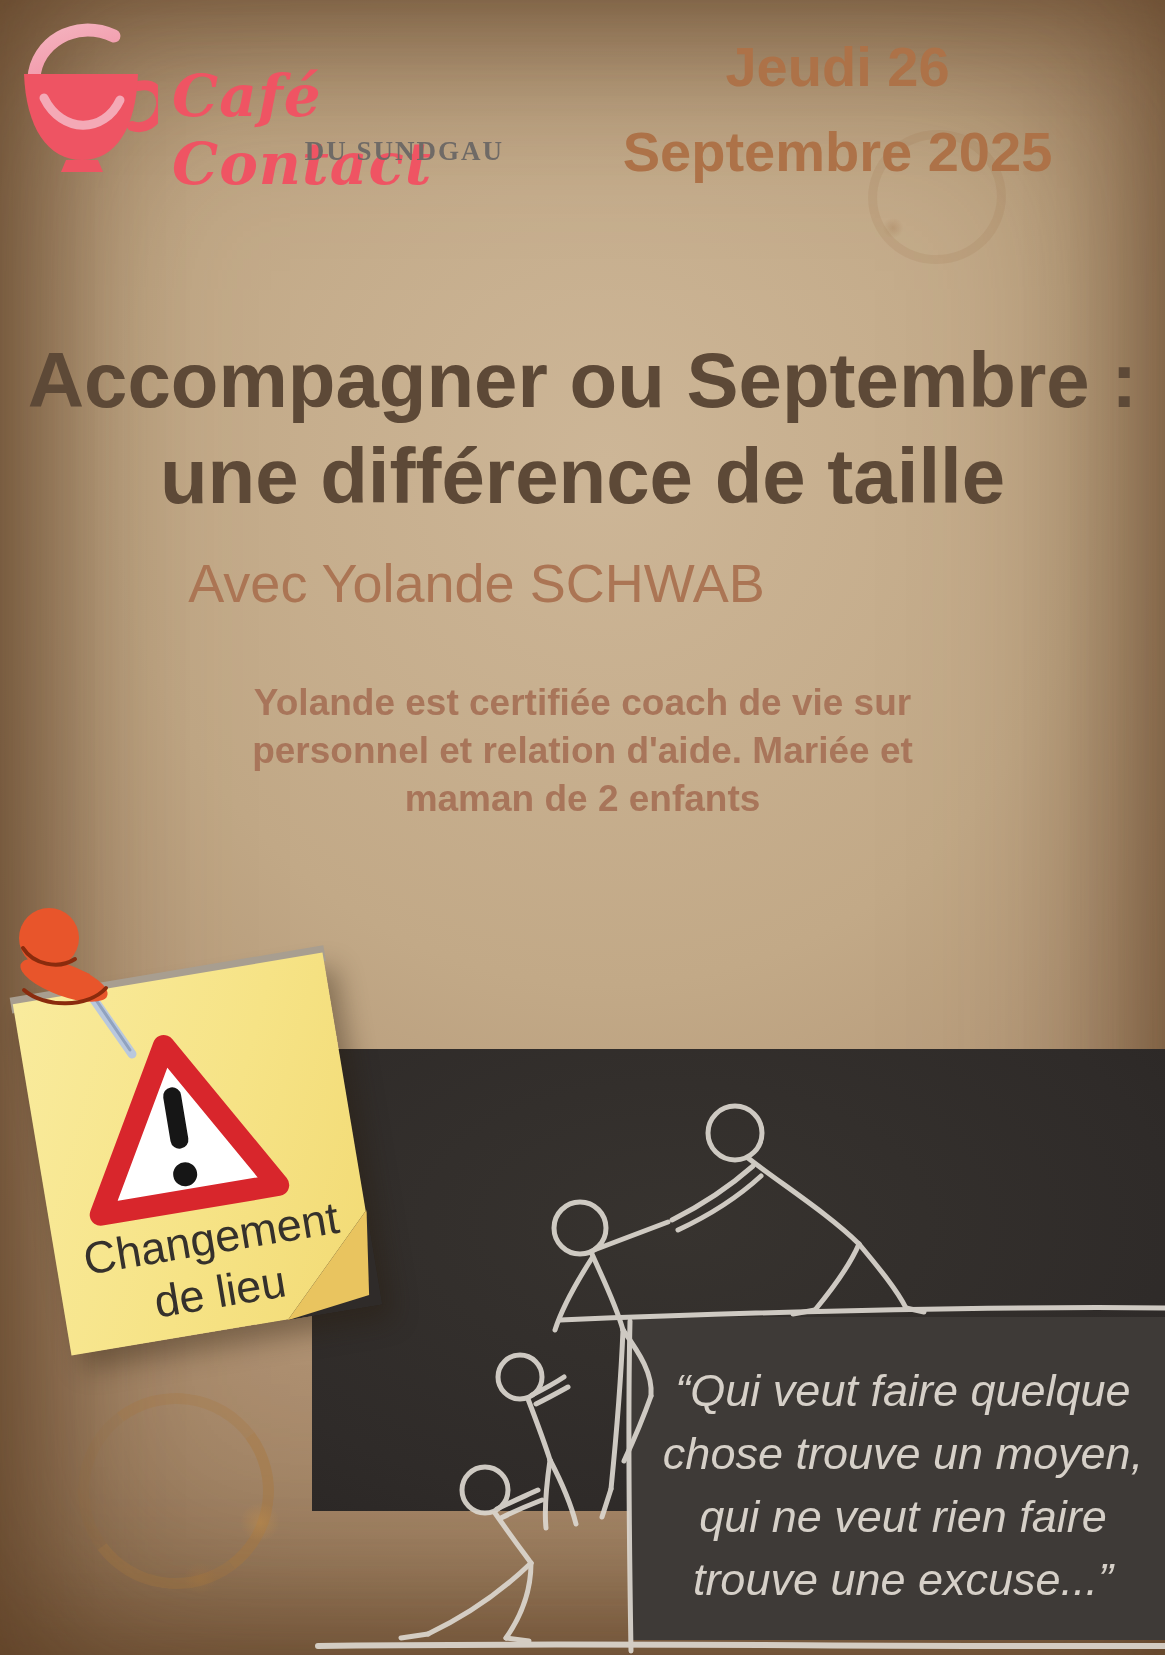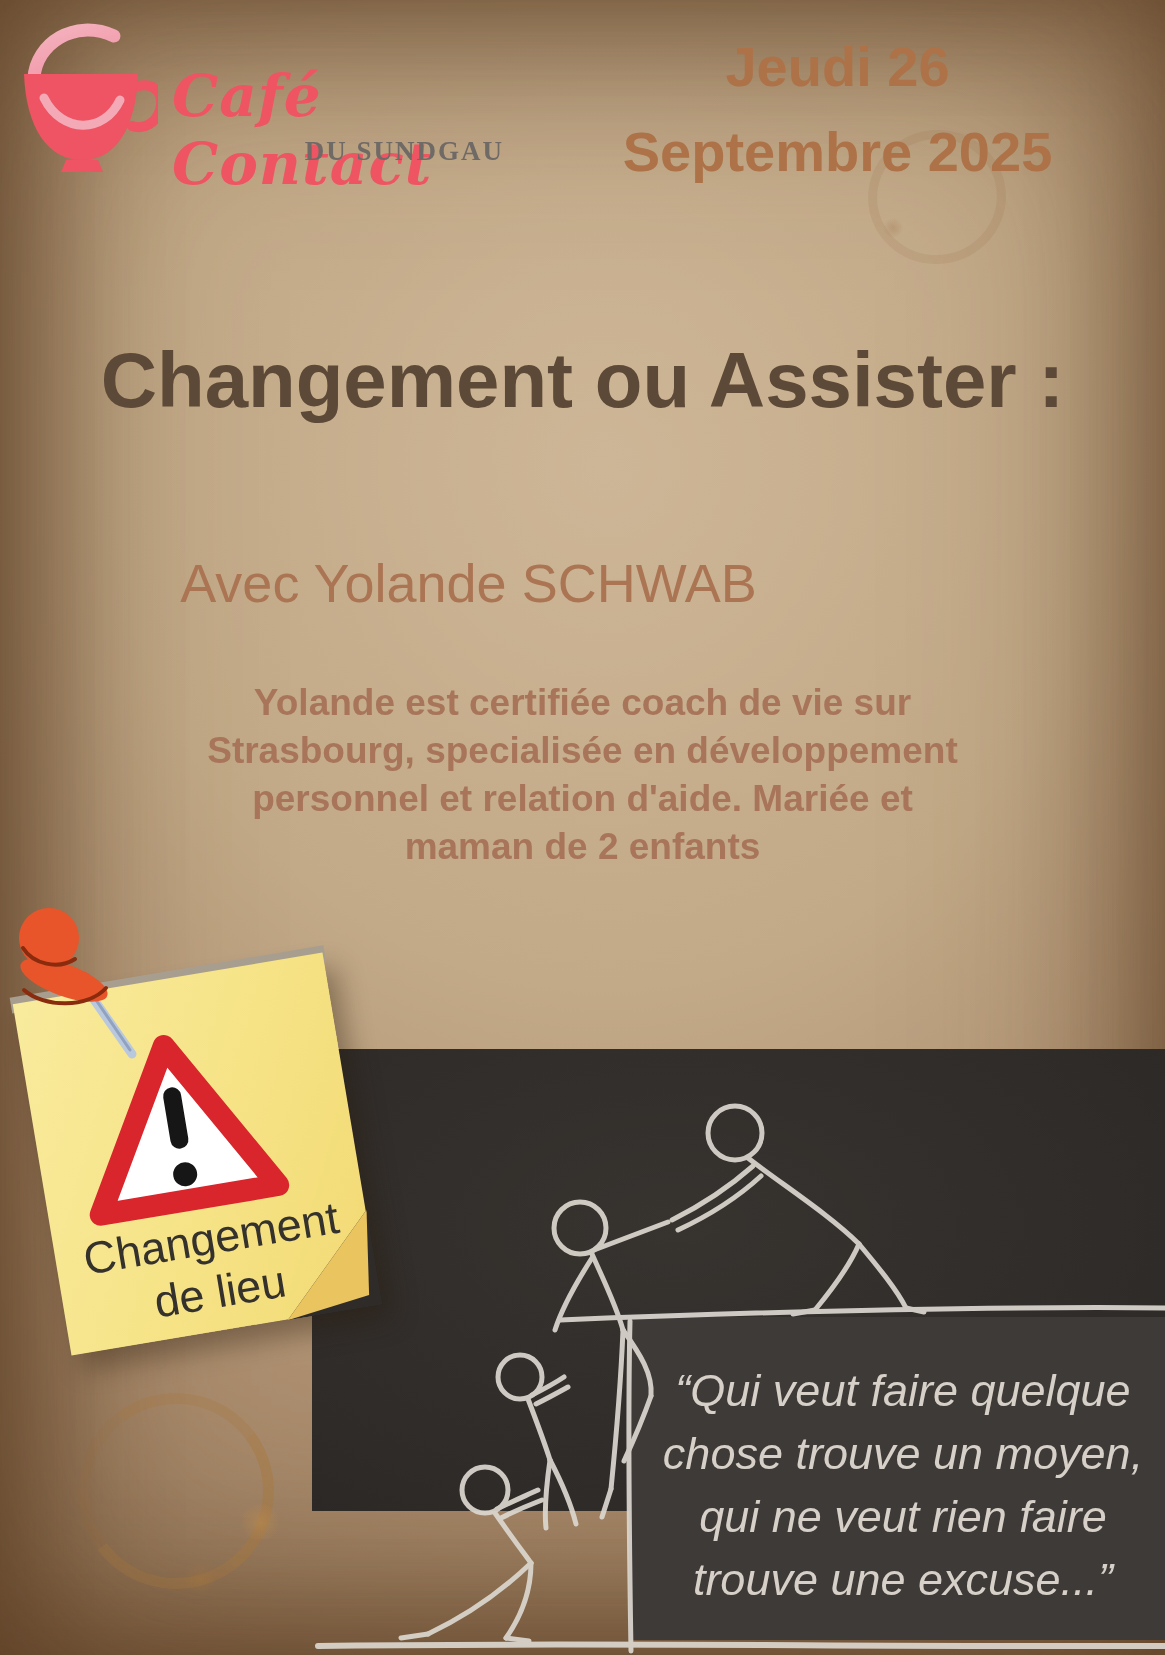--- a/index.html
+++ b/index.html
@@ -34,21 +34,21 @@
     font-style:italic;font-weight:bold;font-size:58px;color:#ef5463;letter-spacing:1px;}
   .logo-region{position:absolute;left:172px;top:136px;width:332px;text-align:right;
     font-size:27px;letter-spacing:2px;color:#6f6a66;font-weight:bold;font-family:Liberation Serif, serif;}
   .date{position:absolute;left:510px;top:24px;width:655px;text-align:center;
     font-size:56px;font-weight:bold;color:#ad7248;line-height:85px;}
 
   
   .title{position:absolute;left:0;top:332px;width:1165px;text-align:center;margin:0;
     font-size:78px;font-weight:bold;color:#5d4937;line-height:96px;white-space:nowrap;}
   .subtitle{position:absolute;left:0;top:553px;width:937px;text-align:center;
-    font-size:54px;color:#ab7554;line-height:60px;}
+    font-size:54px;color:#ab7554;line-height:60px;padding-left:8px;}
   .desc{position:absolute;left:0;top:679px;width:1165px;text-align:center;
     font-size:37px;font-weight:bold;color:#a8755a;line-height:48px;}
 
   
   .board{position:absolute;left:312px;top:1049px;width:865px;height:462px;
     background:radial-gradient(ellipse at 42% 38%, #37332f 0%, #2f2b29 70%, #2a2624 100%);}
   .quote-panel{position:absolute;left:317px;top:268px;width:548px;height:323px;background:#3e3a37;
     text-align:center;padding-top:42px;box-sizing:border-box;}
   .quote-panel div{font-size:45px;font-style:italic;color:#d6d0c8;line-height:63px;
     font-family:"Liberation Sans",sans-serif;}
@@ -98,26 +98,26 @@
   </svg>
   <div class="logo-script">Café Contact</div>
   <div class="logo-region">DU SUNDGAU</div>
 
   <div class="date">
     <div>Jeudi 26</div>
     <div>Septembre 2025</div>
   </div>
 
   <h1 class="title">
-    <div>Changement ou Assister :</div>
+    <div>Accompagner ou Septembre :</div>
+    <div>une différence de taille</div>
   </h1>
   <div class="subtitle">Avec Yolande SCHWAB</div>
   <div class="desc">
     <div>Yolande est certifiée coach de vie sur</div>
-    <div>Strasbourg, specialisée en développement</div>
     <div>personnel et relation d'aide. Mariée et</div>
     <div>maman de 2 enfants</div>
   </div>
 
   <div class="board">
     <div class="quote-panel">
       <div>“Qui veut faire quelque</div>
       <div>chose trouve un moyen,</div>
       <div>qui ne veut rien faire</div>
       <div>trouve une excuse...”</div>

